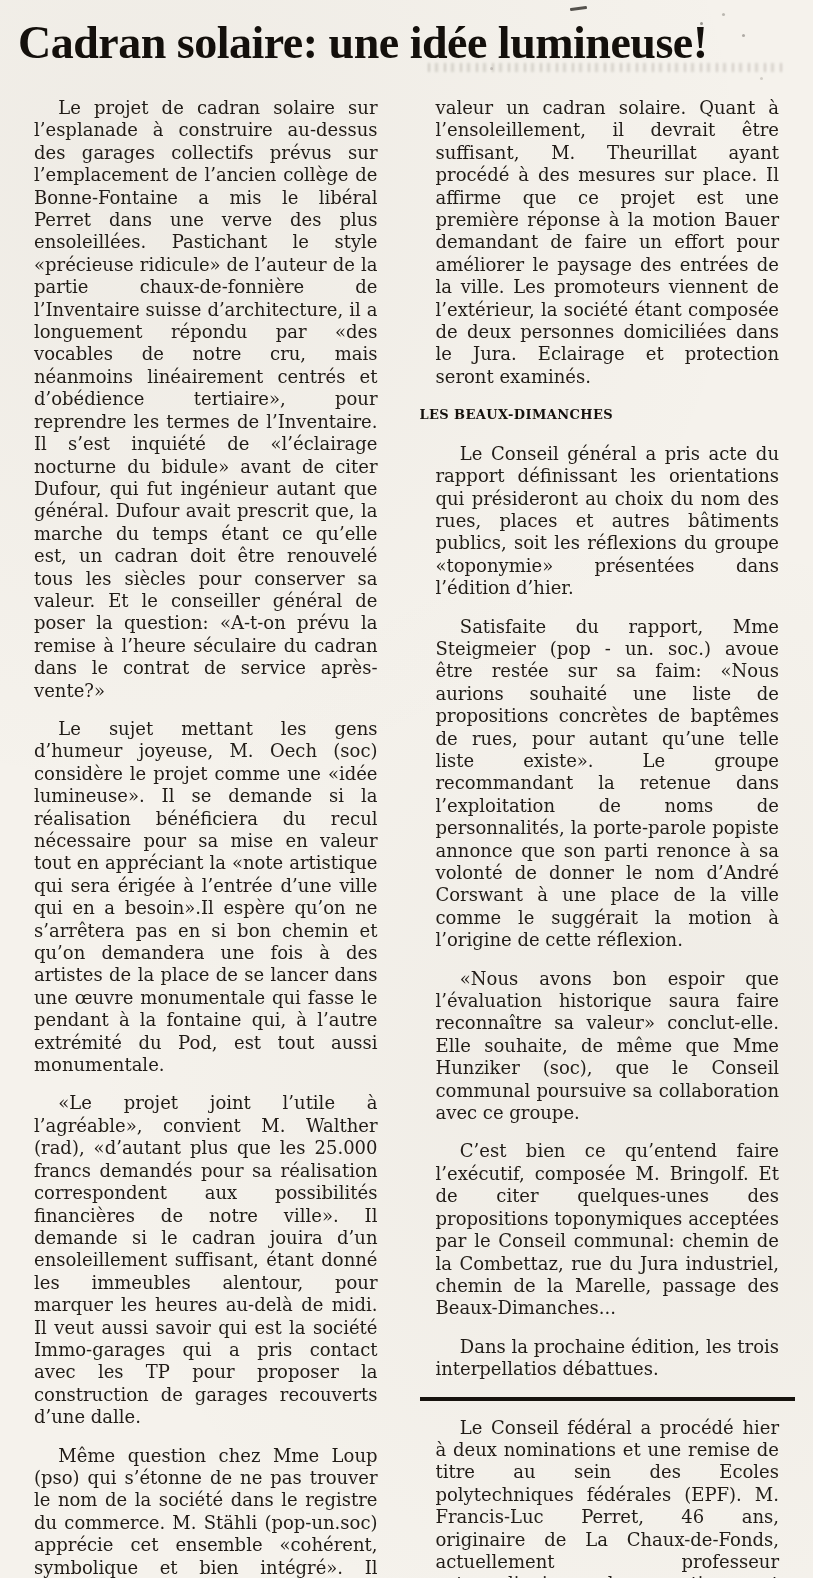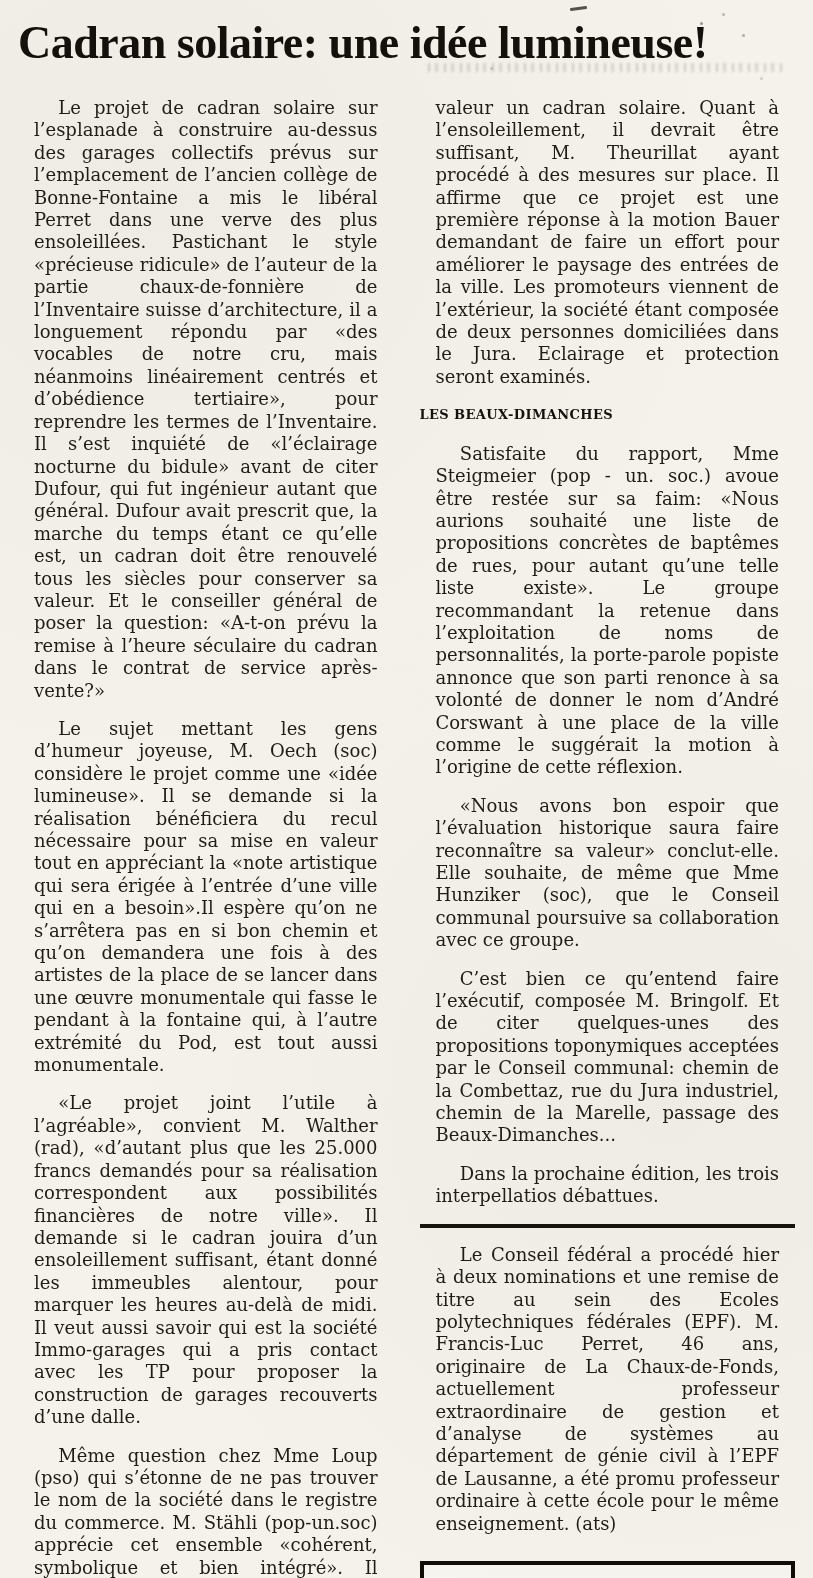--- a/index.html
+++ b/index.html
@@ -137,20 +137,21 @@
       <p class="para">Le projet de cadran solaire sur l’esplanade à construire au-dessus des garages collectifs prévus sur l’emplacement de l’ancien collège de Bonne-Fontaine a mis le libéral Perret dans une verve des plus ensoleillées. Pastichant le style «précieuse ridicule» de l’auteur de la partie chaux-de-fonnière de l’Inventaire suisse d’architecture, il a longuement répondu par «des vocables de notre cru, mais néanmoins linéairement centrés et d’obédience tertiaire», pour reprendre les termes de l’Inventaire. Il s’est inquiété de «l’éclairage nocturne du bidule» avant de citer Dufour, qui fut ingénieur autant que général. Dufour avait prescrit que, la marche du temps étant ce qu’elle est, un cadran doit être renouvelé tous les siècles pour conserver sa valeur. Et le conseiller général de poser la question: «A-t-on prévu la remise à l’heure séculaire du cadran dans le contrat de service après-vente?»</p>
       <p class="para">Le sujet mettant les gens d’humeur joyeuse, M. Oech (soc) considère le projet comme une «idée lumineuse». Il se demande si la réalisation bénéficiera du recul nécessaire pour sa mise en valeur tout en appréciant la «note artistique qui sera érigée à l’entrée d’une ville qui en a besoin».Il espère qu’on ne s’arrêtera pas en si bon chemin et qu’on demandera une fois à des artistes de la place de se lancer dans une œuvre monumentale qui fasse le pendant à la fontaine qui, à l’autre extrémité du Pod, est tout aussi monumentale.</p>
       <p class="para">«Le projet joint l’utile à l’agréable», convient M. Walther (rad), «d’autant plus que les 25.000 francs demandés pour sa réalisation correspondent aux possibilités financières de notre ville». Il demande si le cadran jouira d’un ensoleillement suffisant, étant donné les immeubles alentour, pour marquer les heures au-delà de midi. Il veut aussi savoir qui est la société Immo-garages qui a pris contact avec les TP pour proposer la construction de garages recouverts d’une dalle.</p>
       <p class="para">Même question chez Mme Loup (pso) qui s’étonne de ne pas trouver le nom de la société dans le registre du commerce. M. Stähli (pop-un.soc) apprécie cet ensemble «cohérent, symbolique et bien intégré». Il évoque l’opportunité d’une mise en valeur nocturne et d’une protection pour les enfants. Tous les conseillers généraux remercient l’horloger Xavier Theurillat de mettre son savoir au service de la communauté.</p>
       <p class="para">M. Bringolf (cc) admet que l’emplacement manque un peu de dégagement. Mais il s’agissait d’aménager cet endroit et non de trouver un lieu où mettre en</p>
     </div>
 
     <div class="col">
       <p class="para" style="text-indent:0;">valeur un cadran solaire. Quant à l’ensoleillement, il devrait être suffisant, M. Theurillat ayant procédé à des mesures sur place. Il affirme que ce projet est une première réponse à la motion Bauer demandant de faire un effort pour améliorer le paysage des entrées de la ville. Les promoteurs viennent de l’extérieur, la société étant composée de deux personnes domiciliées dans le Jura. Eclairage et protection seront examinés.</p>
       <h2 class="subhead">LES BEAUX-DIMANCHES</h2>
+      <p class="para">Le Conseil général a pris acte du rapport définissant les orientations qui présideront au choix du nom des rues, places et autres bâtiments publics, soit les réflexions du groupe «toponymie» présentées dans l’édition d’hier.</p>
       <p class="para">Satisfaite du rapport, Mme Steigmeier (pop - un. soc.) avoue être restée sur sa faim: «Nous aurions souhaité une liste de propositions concrètes de baptêmes de rues, pour autant qu’une telle liste existe». Le groupe recommandant la retenue dans l’exploitation de noms de personnalités, la porte-parole popiste annonce que son parti renonce à sa volonté de donner le nom d’André Corswant à une place de la ville comme le suggérait la motion à l’origine de cette réflexion.</p>
       <p class="para">«Nous avons bon espoir que l’évaluation historique saura faire reconnaître sa valeur» conclut-elle. Elle souhaite, de même que Mme Hunziker (soc), que le Conseil communal poursuive sa collaboration avec ce groupe.</p>
       <p class="para">C’est bien ce qu’entend faire l’exécutif, composée M. Bringolf. Et de citer quelques-unes des propositions toponymiques acceptées par le Conseil communal: chemin de la Combettaz, rue du Jura industriel, chemin de la Marelle, passage des Beaux-Dimanches...</p>
       <p class="para">Dans la prochaine édition, les trois interpellatios débattues.</p>
 
       <div class="rule"></div>
 
       <p class="para">Le Conseil fédéral a procédé hier à deux nominations et une remise de titre au sein des Ecoles polytechniques fédérales (EPF). M. Francis-Luc Perret, 46 ans, originaire de La Chaux-de-Fonds, actuellement professeur extraordinaire de gestion et d’analyse de systèmes au département de génie civil à l’EPF de Lausanne, a été promu professeur ordinaire à cette école pour le même enseignement. (ats)</p>
 
       <div class="cont-box">

